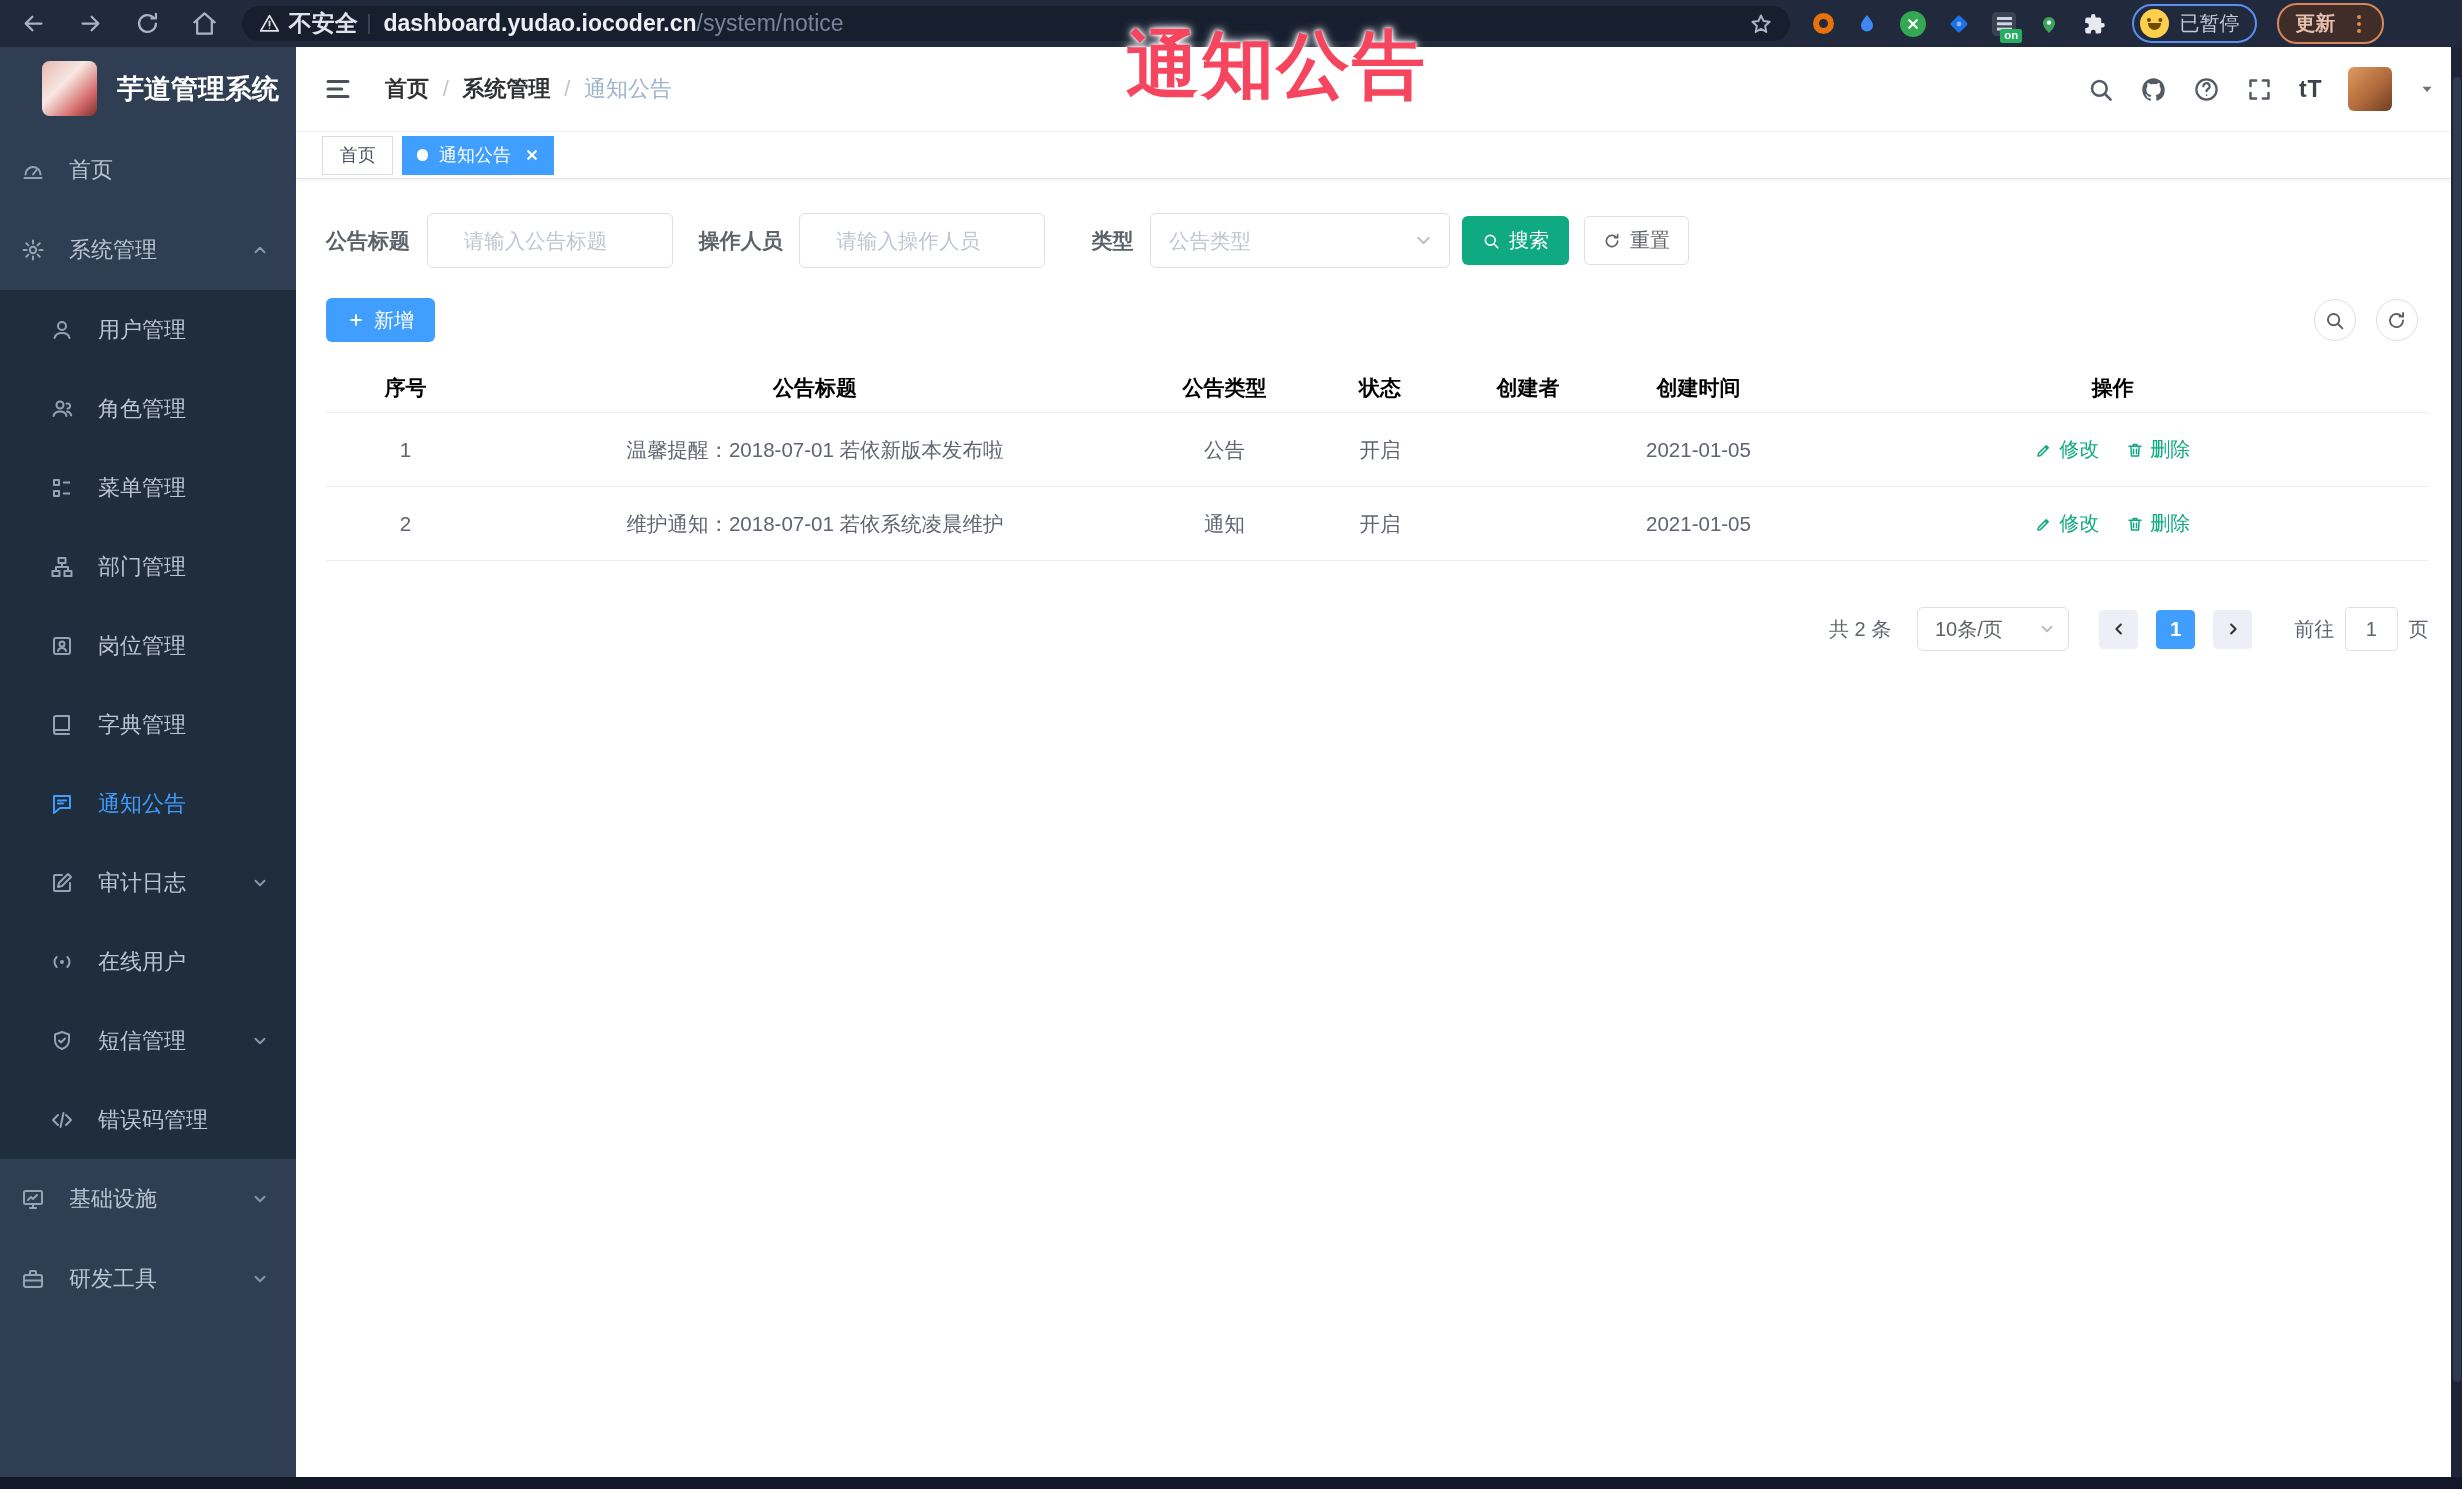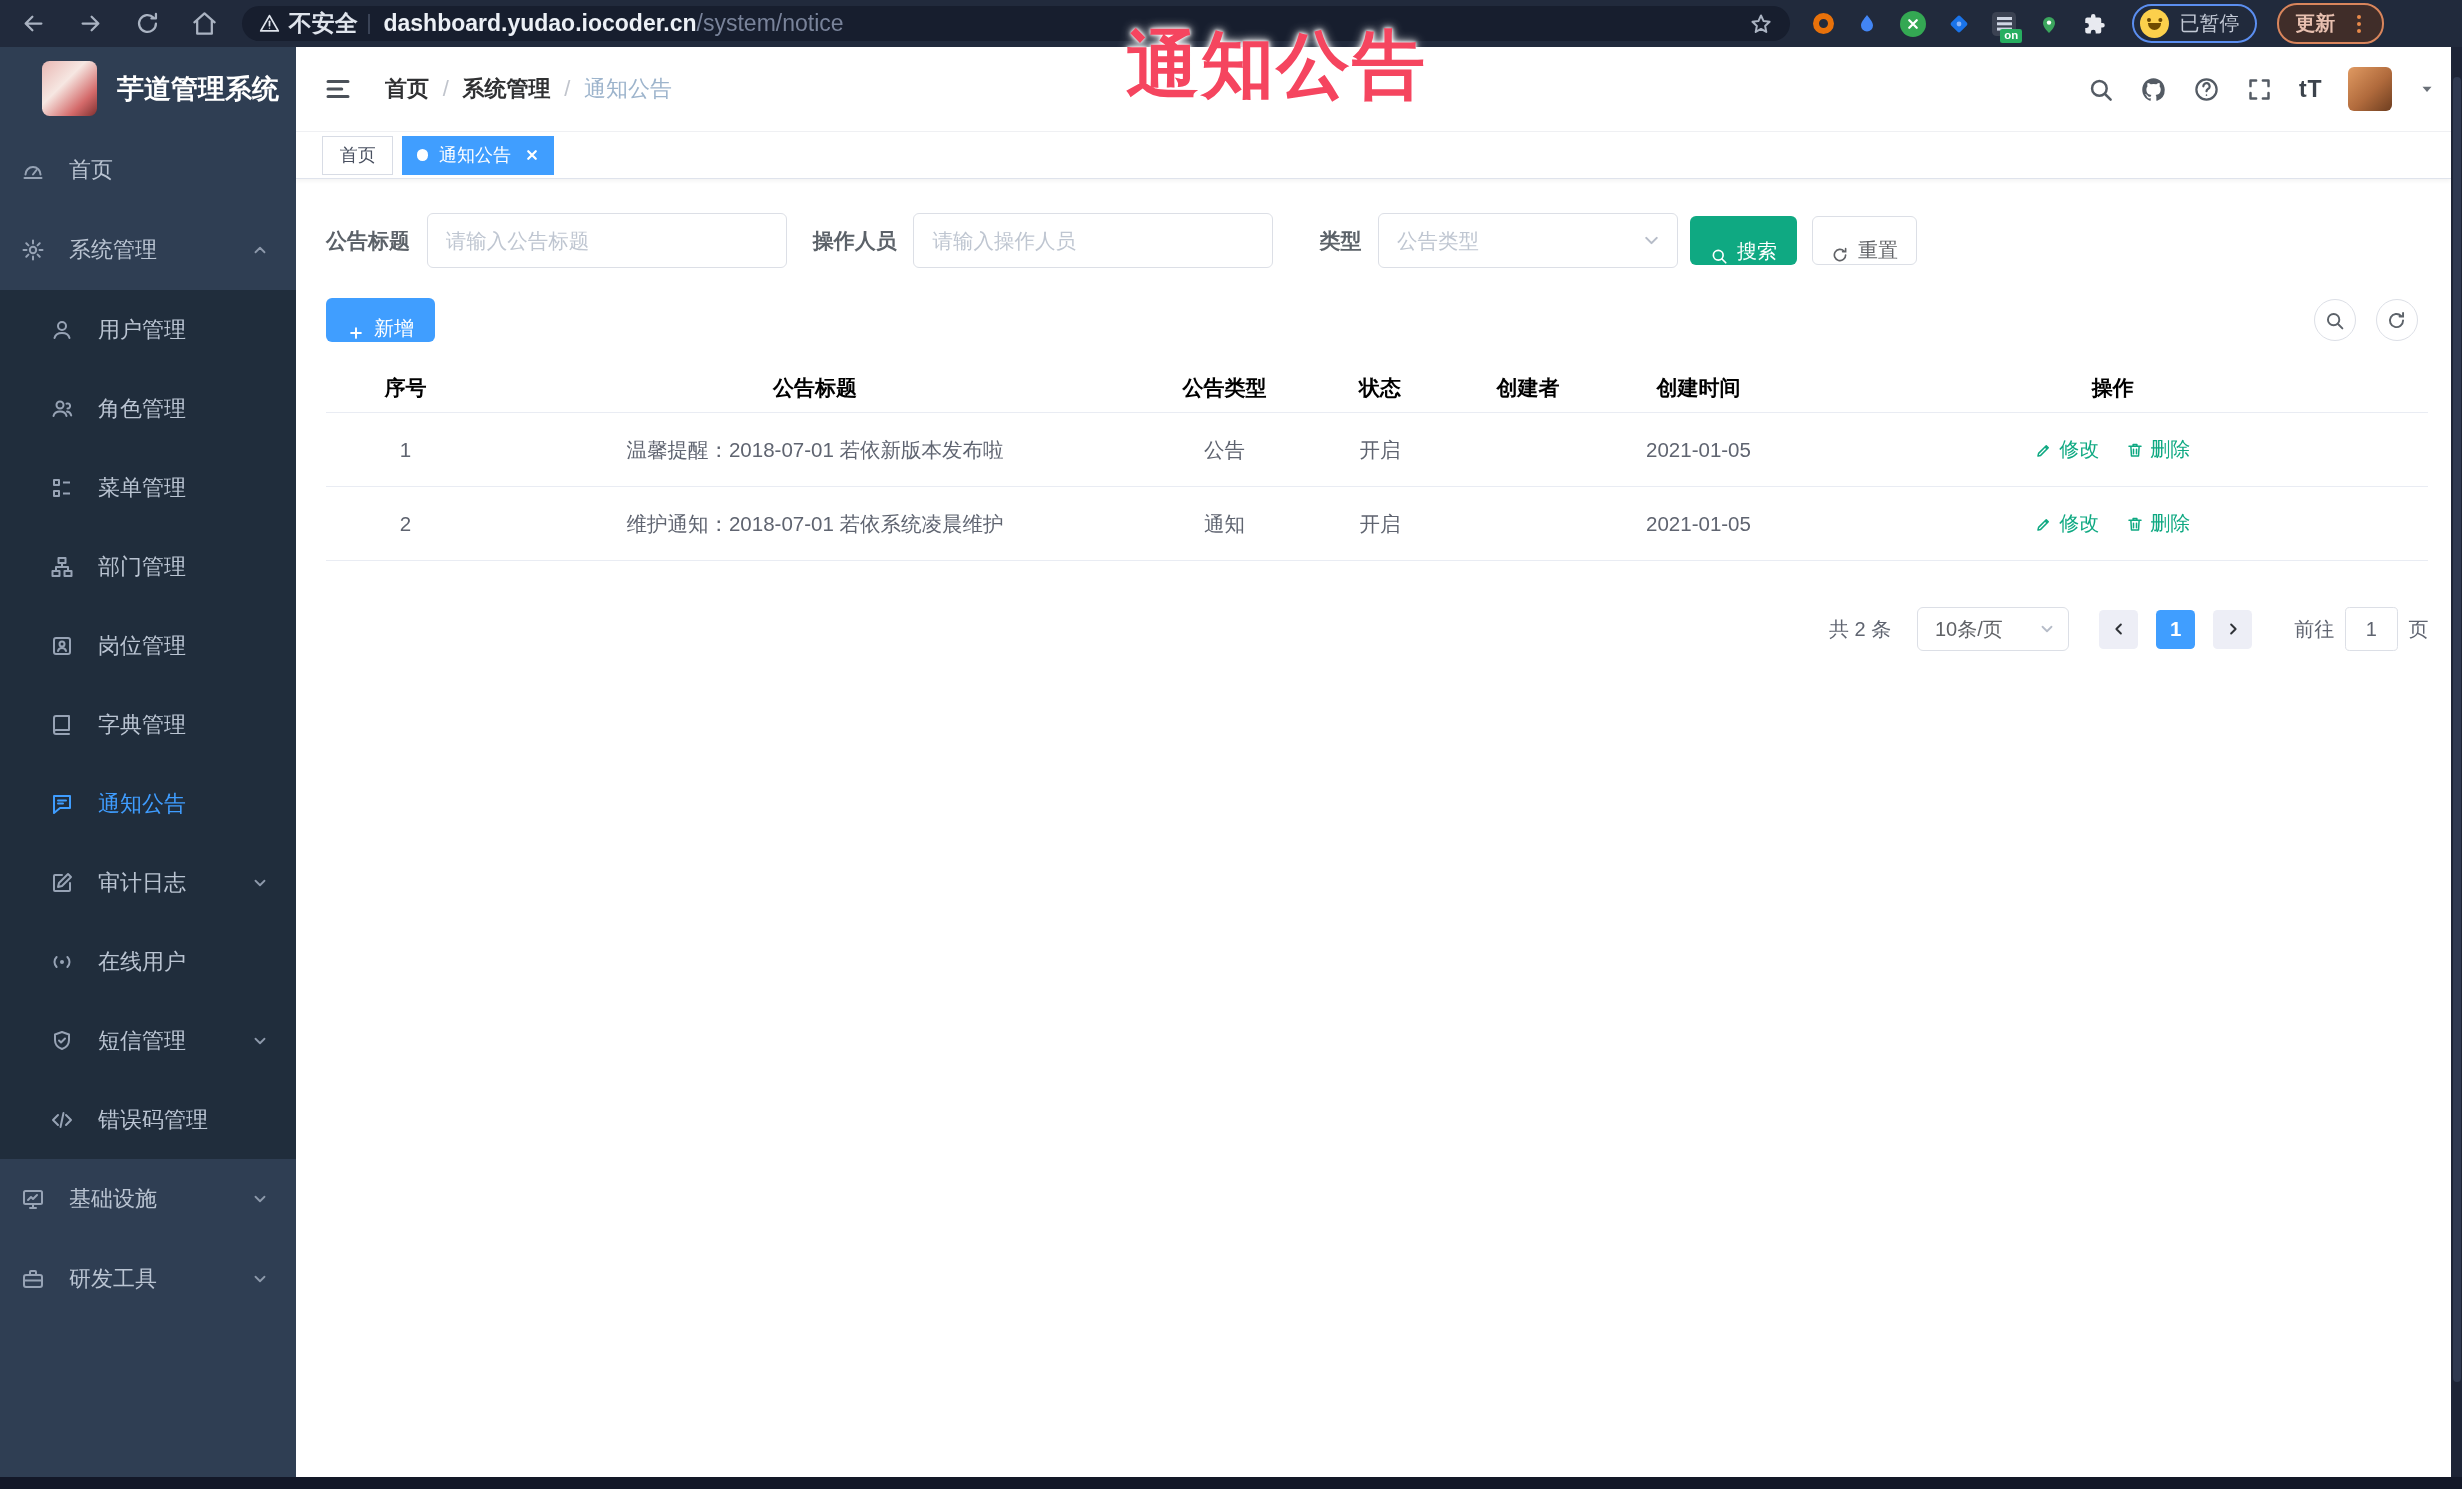--- a/index.html
+++ b/index.html
@@ -78,28 +78,28 @@
     border-bottom:0.8px solid #dfe3ec;box-shadow:0 1.5px 4.6px rgba(0,0,0,.05);}
   .tag{height:39px;display:flex;align-items:center;padding:0 16.7px;border:0.8px solid #d8dce5;
     background:#fff;color:#495060;font-size:18px;cursor:pointer;}
   .tag.active{background:#409eff;border-color:#409eff;color:#fff;gap:10.6px;padding:0 12px 0 13.7px;}
   .tag-dot{width:11.4px;height:11.4px;border-radius:50%;background:#fff;}
   .tag-x{color:#fff;margin-left:1.5px;}
 
   .content{padding:34px 23px 0 30px;}
   .filter-row{display:flex;align-items:center;}
   .f-label{font-size:21px;color:#5c6269;font-weight:700;}
-  .f-input{width:360px;height:55px;border:1.5px solid #dcdfe6;border-radius:6px;margin-left:16.7px;
-    padding:0 18px;font-size:20.5px;color:#606266;outline:none;background:#fff;}
+  .f-input{width:246px;height:55px;border:1.5px solid #dcdfe6;border-radius:6px;margin-left:16.7px;
+    padding:0 36px;font-size:20.5px;color:#606266;outline:none;background:#fff;}
   .f-input::placeholder{color:#bfc6d1;}
   .f-select{width:300px;height:55px;border:1.5px solid #dcdfe6;border-radius:6px;margin-left:16.7px;
     display:flex;align-items:center;justify-content:space-between;padding:0 15px 0 18px;
     font-size:20.5px;color:#bfc6d1;cursor:pointer;background:#fff;}
   .sel-chev{color:#b6bcc8;}
-  .btn{display:inline-flex;align-items:flex-end;justify-content:center;gap:9px;border-radius:6px;
+  .btn{display:inline-flex;align-items:center;justify-content:center;gap:9px;border-radius:6px;
     font-size:20px;cursor:pointer;border:none;}
   .btn-search{height:49px;padding:0 20px;background:#0fa982;color:#fff;margin-left:12px;}
   .btn-reset{height:49px;padding:0 18px;background:#fff;color:#606266;border:1.5px solid #dcdfe6;margin-left:15px;}
   .ml60{margin-left:46px;} .ml34{margin-left:26px;}
 
   .toolbar-row{display:flex;align-items:center;margin-top:30px;}
   .btn-add{height:44px;padding:0 21px;background:#409eff;color:#fff;}
   .tool-circles{margin-left:auto;display:flex;gap:20px;margin-right:10.6px;}
   .circ-btn{width:42px;height:42px;border-radius:50%;border:1.5px solid #dcdfe6;background:#fff;
     display:flex;align-items:center;justify-content:center;color:#5c6269;cursor:pointer;}

